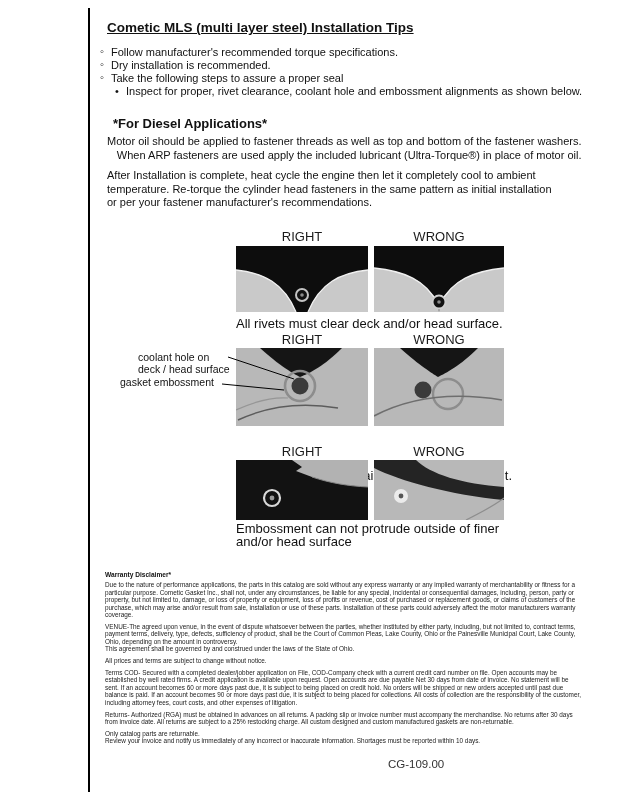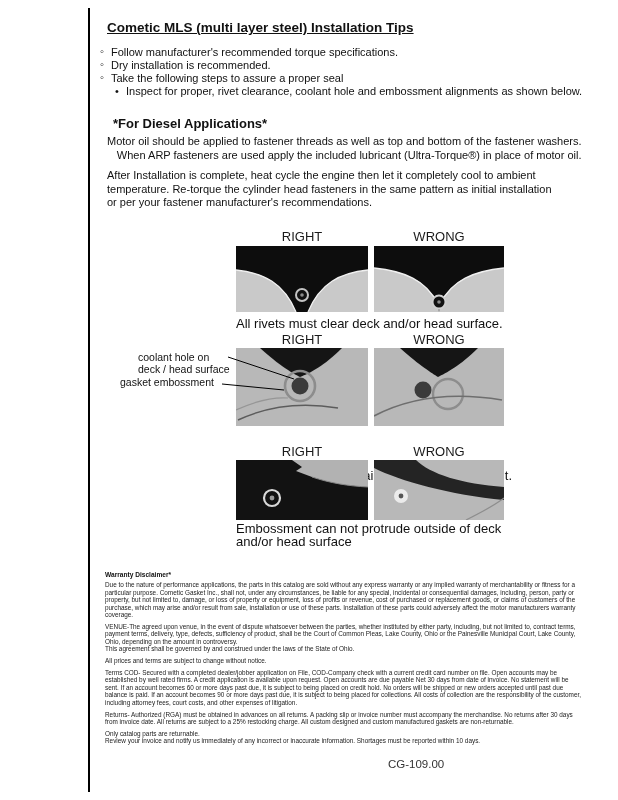--- a/index.html
+++ b/index.html
@@ -150,21 +150,21 @@
       <circle cx="36" cy="38" r="2.4" fill="#9a9a9a"></circle>
     </svg>
     <svg width="130" height="60" viewBox="0 0 130 60">
       <rect width="130" height="60" fill="#b8b8b8"></rect>
       <path d="M0,0 L42,0 C56,14 88,24 130,27 L130,40 C76,35 26,21 0,8 Z" fill="#242424"></path>
       <circle cx="27" cy="36" r="7" fill="#ebebeb"></circle>
       <circle cx="27" cy="36" r="2.4" fill="#555555"></circle>
       <path d="M92,60 C108,52 120,46 130,38" stroke="#8d8d8d" stroke-width="1.2" fill="none"></path>
     </svg>
   </div>
-  <div class="caption" id="cap3">Embossment can not protrude outside of deck
+  <div class="caption" id="cap3">Embossment can not protrude outside of finer
 and/or head surface</div>
 
   <div class="legal">
     <h3>Warranty Disclaimer*</h3>
     <p>Due to the nature of performance applications, the parts in this catalog are sold without any express warranty or any implied warranty of merchantability or fitness for a particular purpose.  Cometic Gasket Inc., shall not, under any circumstances, be liable for any special, incidental or consequential damages, including, person, party or property, but not limited to, damage, or loss of property or equipment, loss of profits or revenue, cost of purchased or replacement goods, or claims of customers of the purchase, which may arise and/or result from sale, installation or use of these parts.  Installation of these parts could adversely affect the motor manufacturers warranty coverage.</p>
     <p>VENUE-The agreed upon venue, in the event of dispute whatsoever between the parties, whether instituted by either party, including, but not limited to, contract terms, payment terms, delivery, type, defects, sufficiency of product, shall be the Court of Common Pleas, Lake County, Ohio or the Painesville Municipal Court, Lake County, Ohio, depending on the amount in controversy.
 This agreement shall be governed by and construed under the laws of the State of Ohio.</p>
     <p>All prices and terms are subject to change without notice.</p>
     <p>Terms COD- Secured with a completed dealer/jobber application on File, COD-Company check with a current credit card number on file.  Open accounts may be established by well rated firms.  A credit application is available upon request.  Open accounts are due payable Net 30 days from date of invoice.  No statement will be sent.  If an account becomes 60 or more days past due, it is subject to being placed on credit hold.  No orders will be shipped or new orders accepted until past due balance is paid.  If an account becomes 90 or more days past due, it is subject to being placed for collections.  All costs of collection are the responsibility of the customer, including attorney fees, court costs, and other expenses of litigation.</p>
     <p>Returns- Authorized (RGA) must be obtained in advances on all returns.  A packing slip or invoice number must accompany the merchandise.  No returns after 30 days from invoice date.  All returns are subject to a 25% restocking charge.  All custom designed and custom manufactured gaskets are non-returnable.</p>

